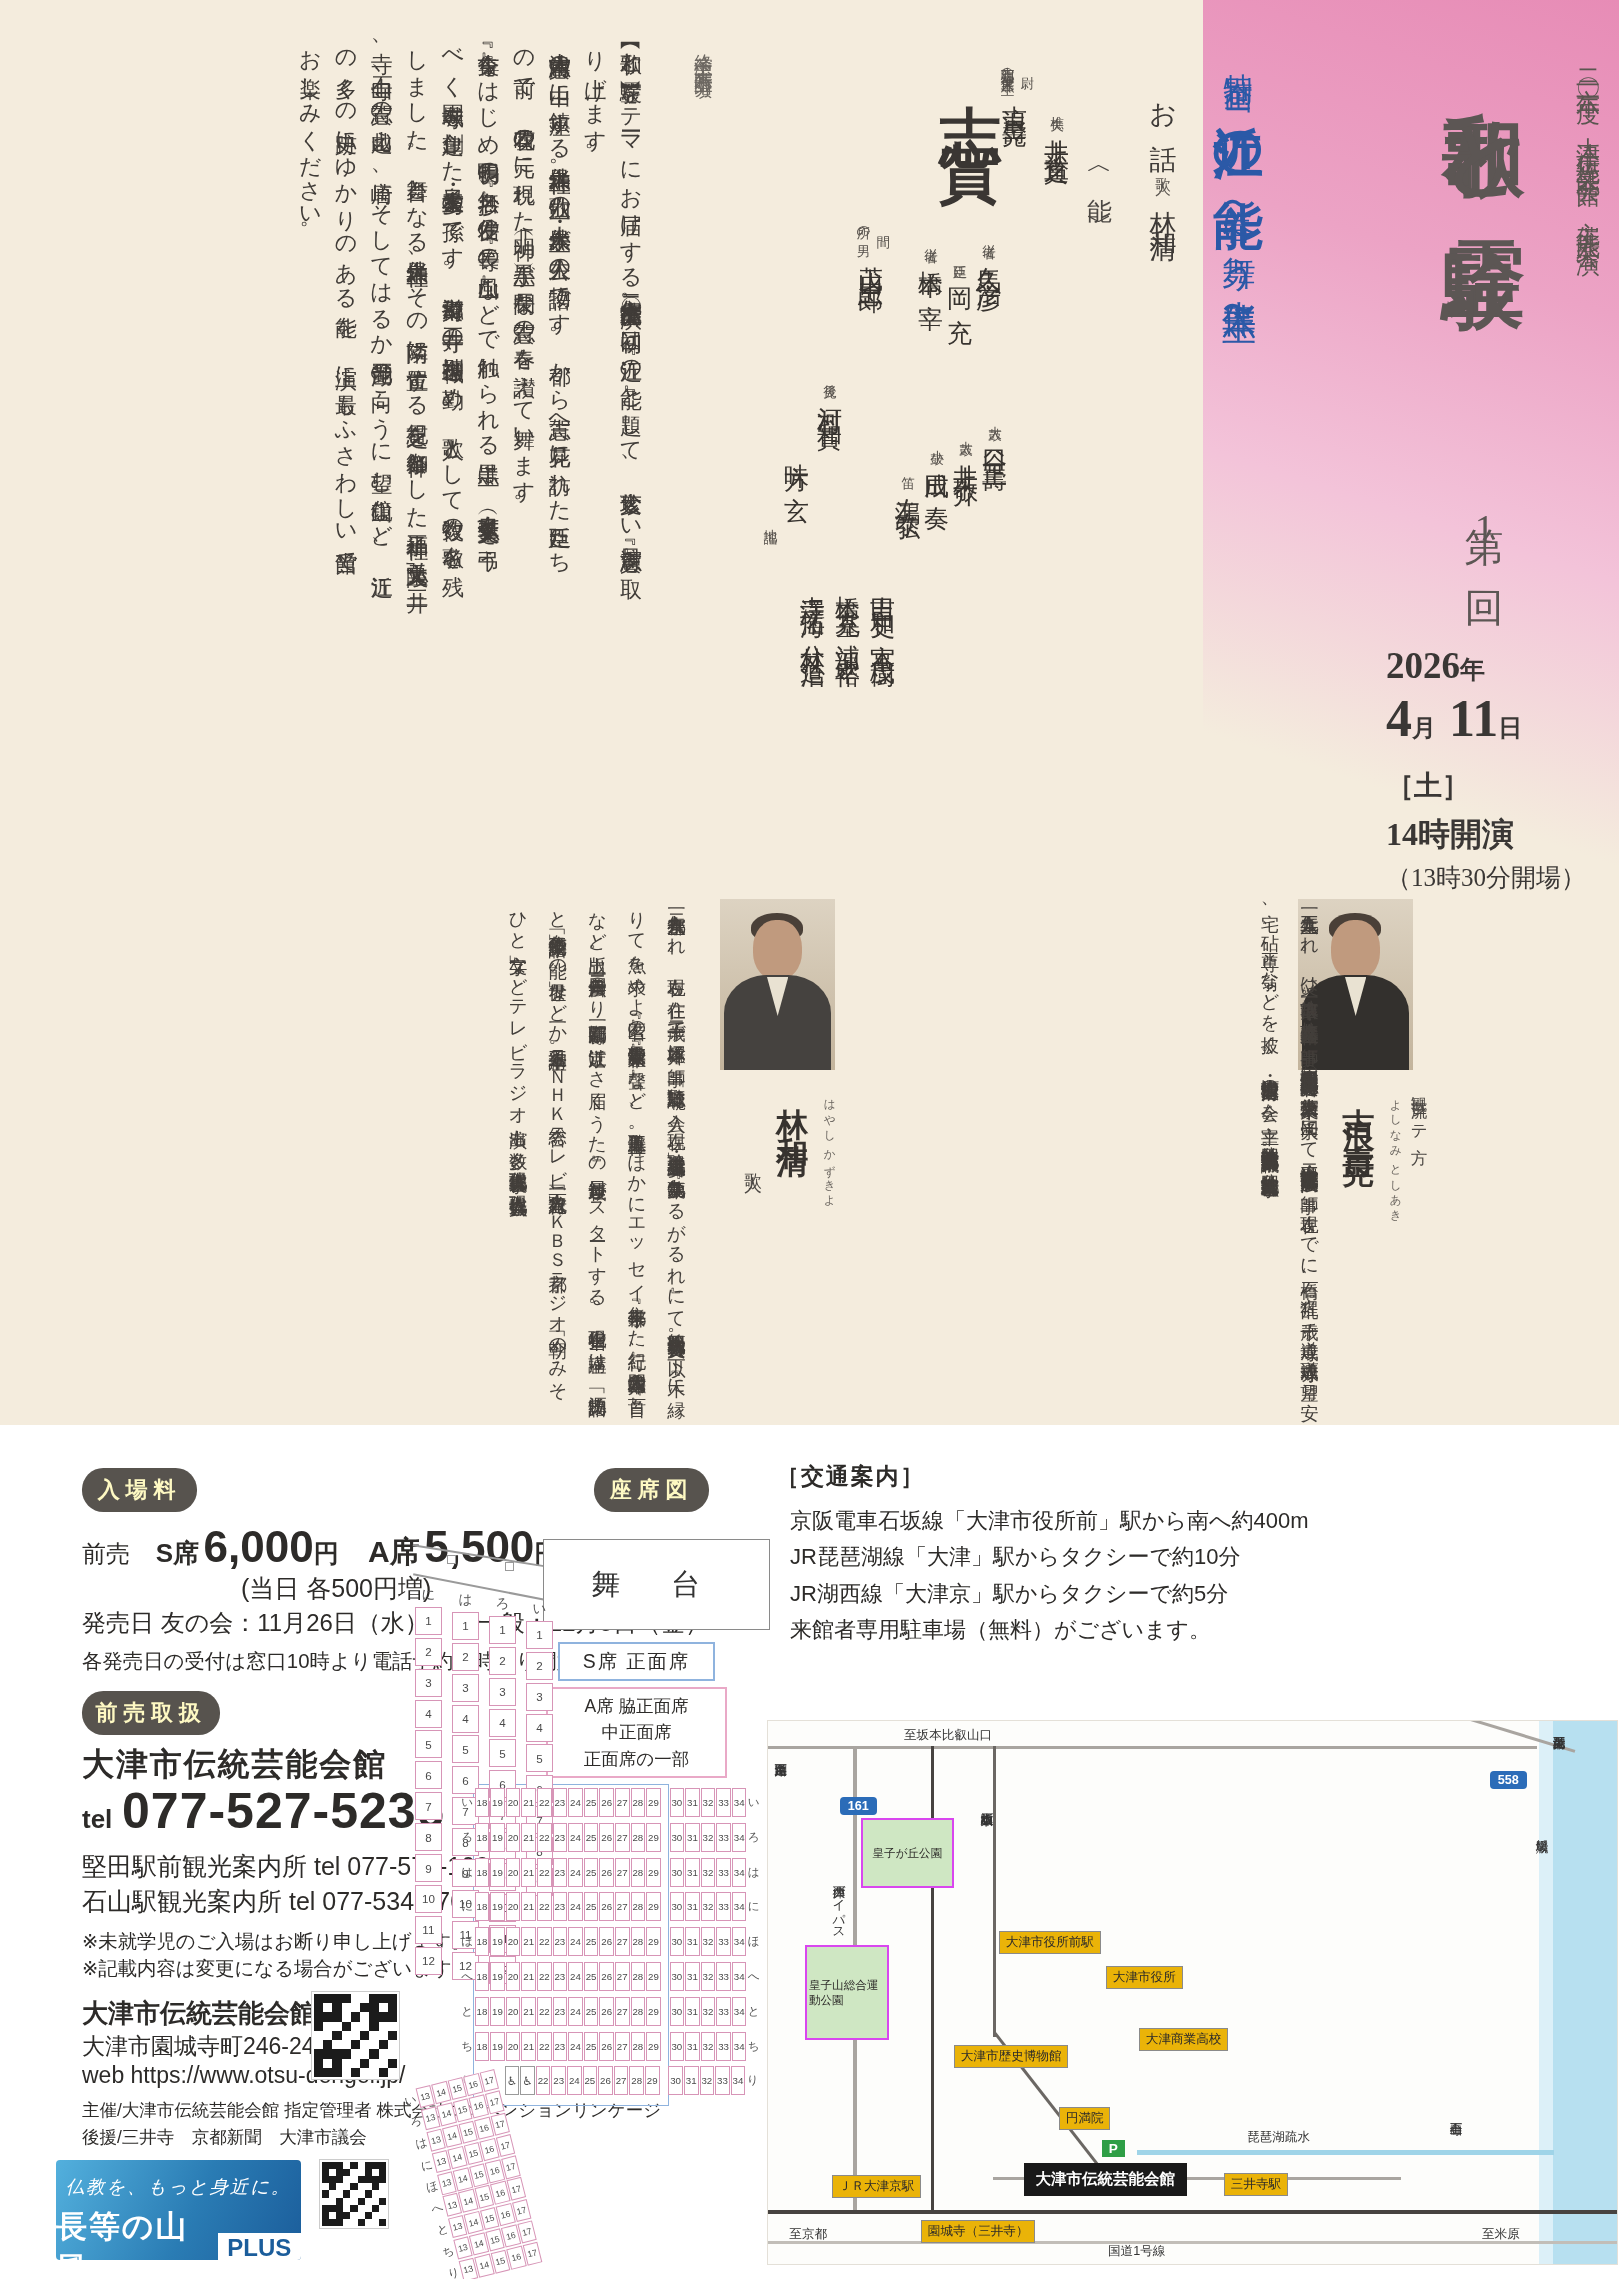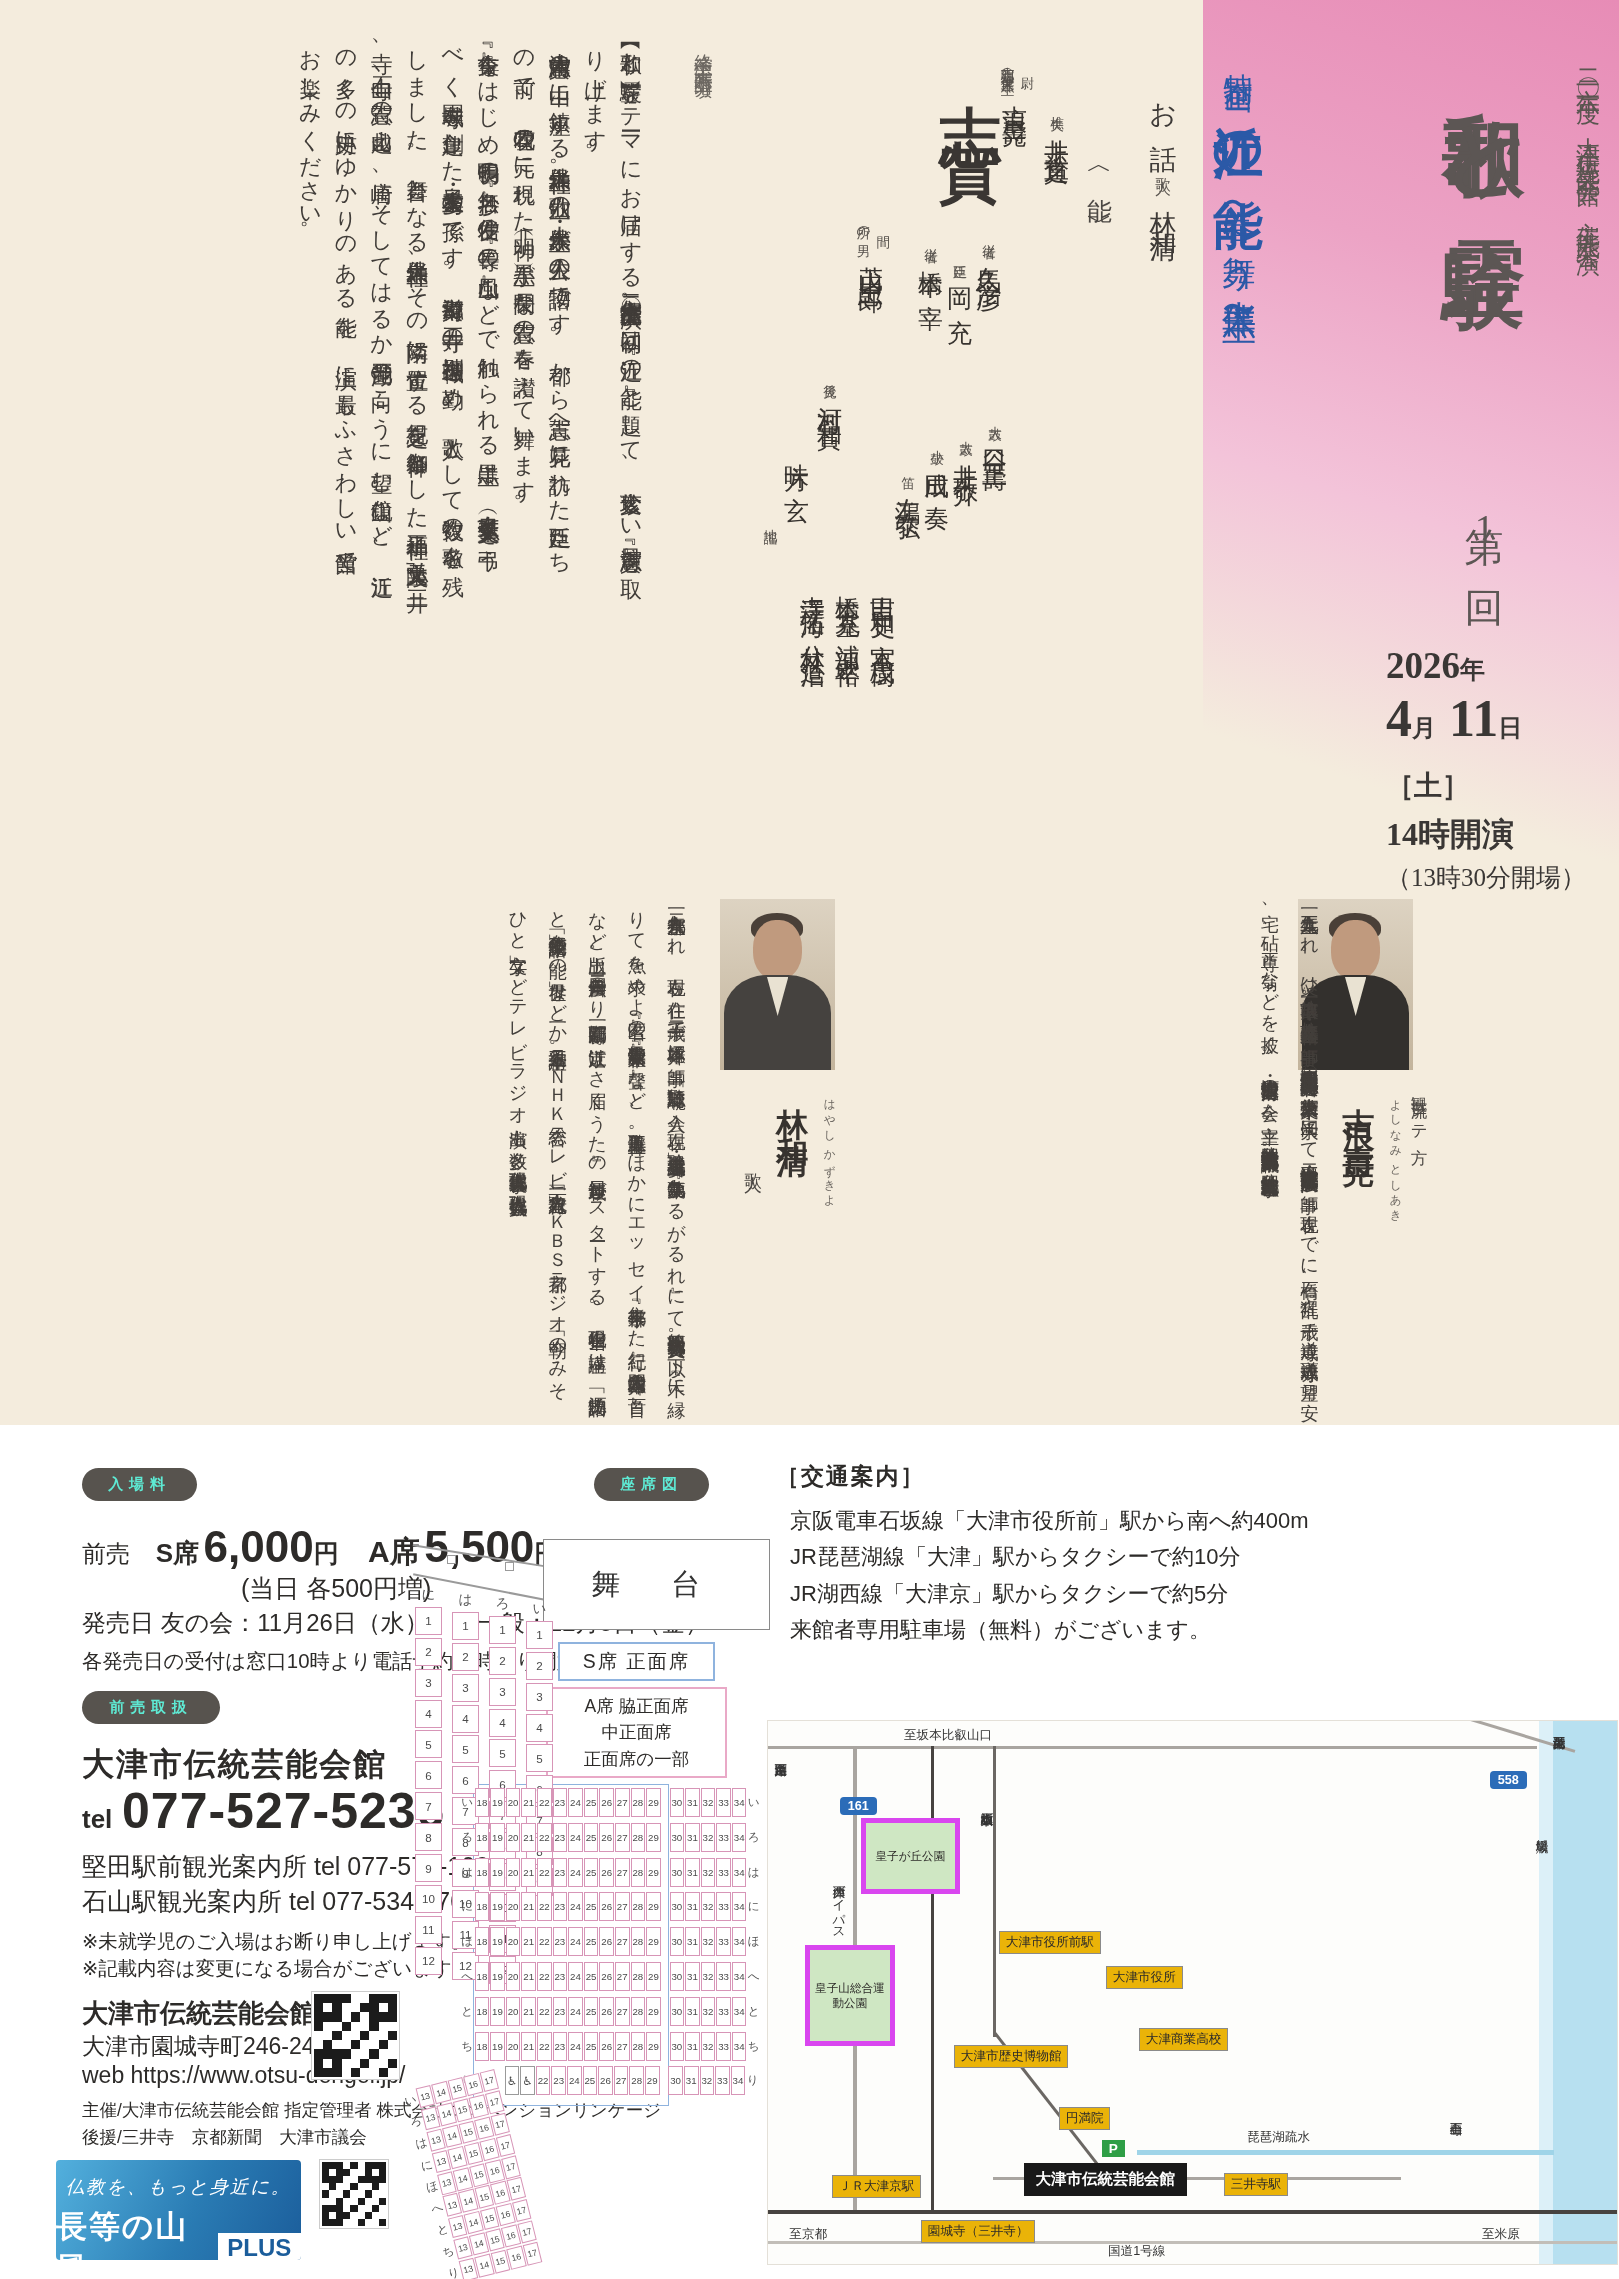--- a/index.html
+++ b/index.html
@@ -48,22 +48,22 @@
   .photo .collar{position:absolute;left:47px;top:78px;width:21.3px;height:39px;background:#e9e2d2;transform:rotate(0deg);clip-path:polygon(0 0,100% 0,50% 100%);}
   .name-group{position:absolute;display:flex;flex-direction:row-reverse;align-items:flex-start;gap:5.8px;}
   .name-group .school{writing-mode:vertical-rl;font-size:16.5px;letter-spacing:2.9px;color:#4c4844;}
   .name-group .kana{writing-mode:vertical-rl;font-size:11.6px;letter-spacing:1.9px;color:#6a655f;margin-top:7.8px;}
   .name-group .big{writing-mode:vertical-rl;font-size:32px;font-weight:700;letter-spacing:9.7px;color:#37332f;white-space:pre;}
   .name-group .role{writing-mode:vertical-rl;font-size:17.5px;letter-spacing:3.9px;color:#4c4844;margin-top:76px;}
   .bio{position:absolute;font-size:18.4px;line-height:2.15;letter-spacing:0.5px;color:#433f3b;}
   
   #bottom{position:absolute;left:0;top:1425px;width:1620px;height:855px;background:#ffffff;
     font-family:"Liberation Sans","DejaVu Sans",sans-serif;color:#2d2b29;}
-  .pill{position:absolute;background:#57534e;color:#5eead4;border-radius:21.3px;text-align:center;
-    font-weight:700;letter-spacing:5.8px;font-size:15px;padding:6.8px 0;}
+  .pill{position:absolute;background:#57534e;color:#fef9c3;border-radius:21.3px;text-align:center;
+    font-weight:700;letter-spacing:5.8px;font-size:22px;padding:6.8px 0;}
   .tx{position:absolute;white-space:nowrap;}
   #tel-main b{font-size:50px;letter-spacing:1px;}
   #tel-main span{font-size:26px;font-weight:700;margin-right:9.7px;}
   .qr{position:absolute;display:grid;grid-template-columns:repeat(9,1fr);grid-template-rows:repeat(9,1fr);
     background:#fff;border:2.9px solid #fff;outline:1px solid #ccc;}
   .qr i{background:#fff;}
   .qr i.b{background:#1b1b1b;}
   #chieumi{position:absolute;left:56px;top:735px;width:245px;height:100px;border-radius:3.9px;
     background:linear-gradient(115deg,#53b0dd 0%,#2a7cb4 55%,#1b5d9b 100%);color:#fff;overflow:hidden;}
   #chieumi .slogan{font-family:"DejaVu Serif",serif;font-style:italic;font-size:18.4px;letter-spacing:1.9px;
@@ -103,21 +103,21 @@
   #acc-note{position:absolute;left:790px;top:231px;font-size:18.4px;line-height:1.5;white-space:pre-line;color:#222;}
   #map{position:absolute;left:767px;top:295px;width:849px;height:543px;background:#fdfdfb;overflow:hidden;border:1px solid #e4e0d8;}
   .road{position:absolute;background:#a9a5a0;}
   .rail{position:absolute;background:#474340;}
   .canal{position:absolute;background:#9fd4e8;}
   #lake{position:absolute;right:0;top:0;width:64px;height:543px;background:#b7e0f0;}
   #lake2{position:absolute;right:64px;top:0;width:13.6px;height:543px;background:#dcf0f8;}
   .m-text{position:absolute;font-size:12.6px;color:#333;white-space:nowrap;font-family:"Liberation Sans",sans-serif;}
   .m-vtext{position:absolute;writing-mode:vertical-rl;font-size:12.6px;color:#333;font-family:"Liberation Sans",sans-serif;}
   .m-box{position:absolute;background:#eab308;border:1px solid #8a8a8a;font-size:12.6px;padding:1.9px 5.8px;white-space:nowrap;font-family:"Liberation Sans",sans-serif;}
-  .m-park{position:absolute;background:#cfe7c3;border:5px solid #d946ef;font-size:11.6px;display:flex;align-items:center;justify-content:center;text-align:center;line-height:1.3;padding:1.9px;font-family:"Liberation Sans",sans-serif;}
+  .m-park{position:absolute;background:#cfe7c3;border:2px solid #d946ef;font-size:11.6px;display:flex;align-items:center;justify-content:center;text-align:left;line-height:1.3;padding:1.9px;font-family:"Liberation Sans",sans-serif;}
   .m-badge{position:absolute;background:#2b6cb8;color:#fff;border-radius:3.9px;font-weight:700;font-size:12.6px;padding:1.9px 7.8px;font-family:"Liberation Sans",sans-serif;}
   .m-pbadge{position:absolute;background:#2e9e46;color:#fff;font-weight:700;font-size:13.6px;padding:1px 6.8px;font-family:"Liberation Sans",sans-serif;}
   .m-venue{position:absolute;background:#191919;color:#fff;font-weight:700;font-size:15.5px;padding:5.8px 11.6px;white-space:nowrap;font-family:"Liberation Sans",sans-serif;}
 </style>
 </head>
 <body>
 
 <div id="page">
 
   <div id="pink-panel"></div>

